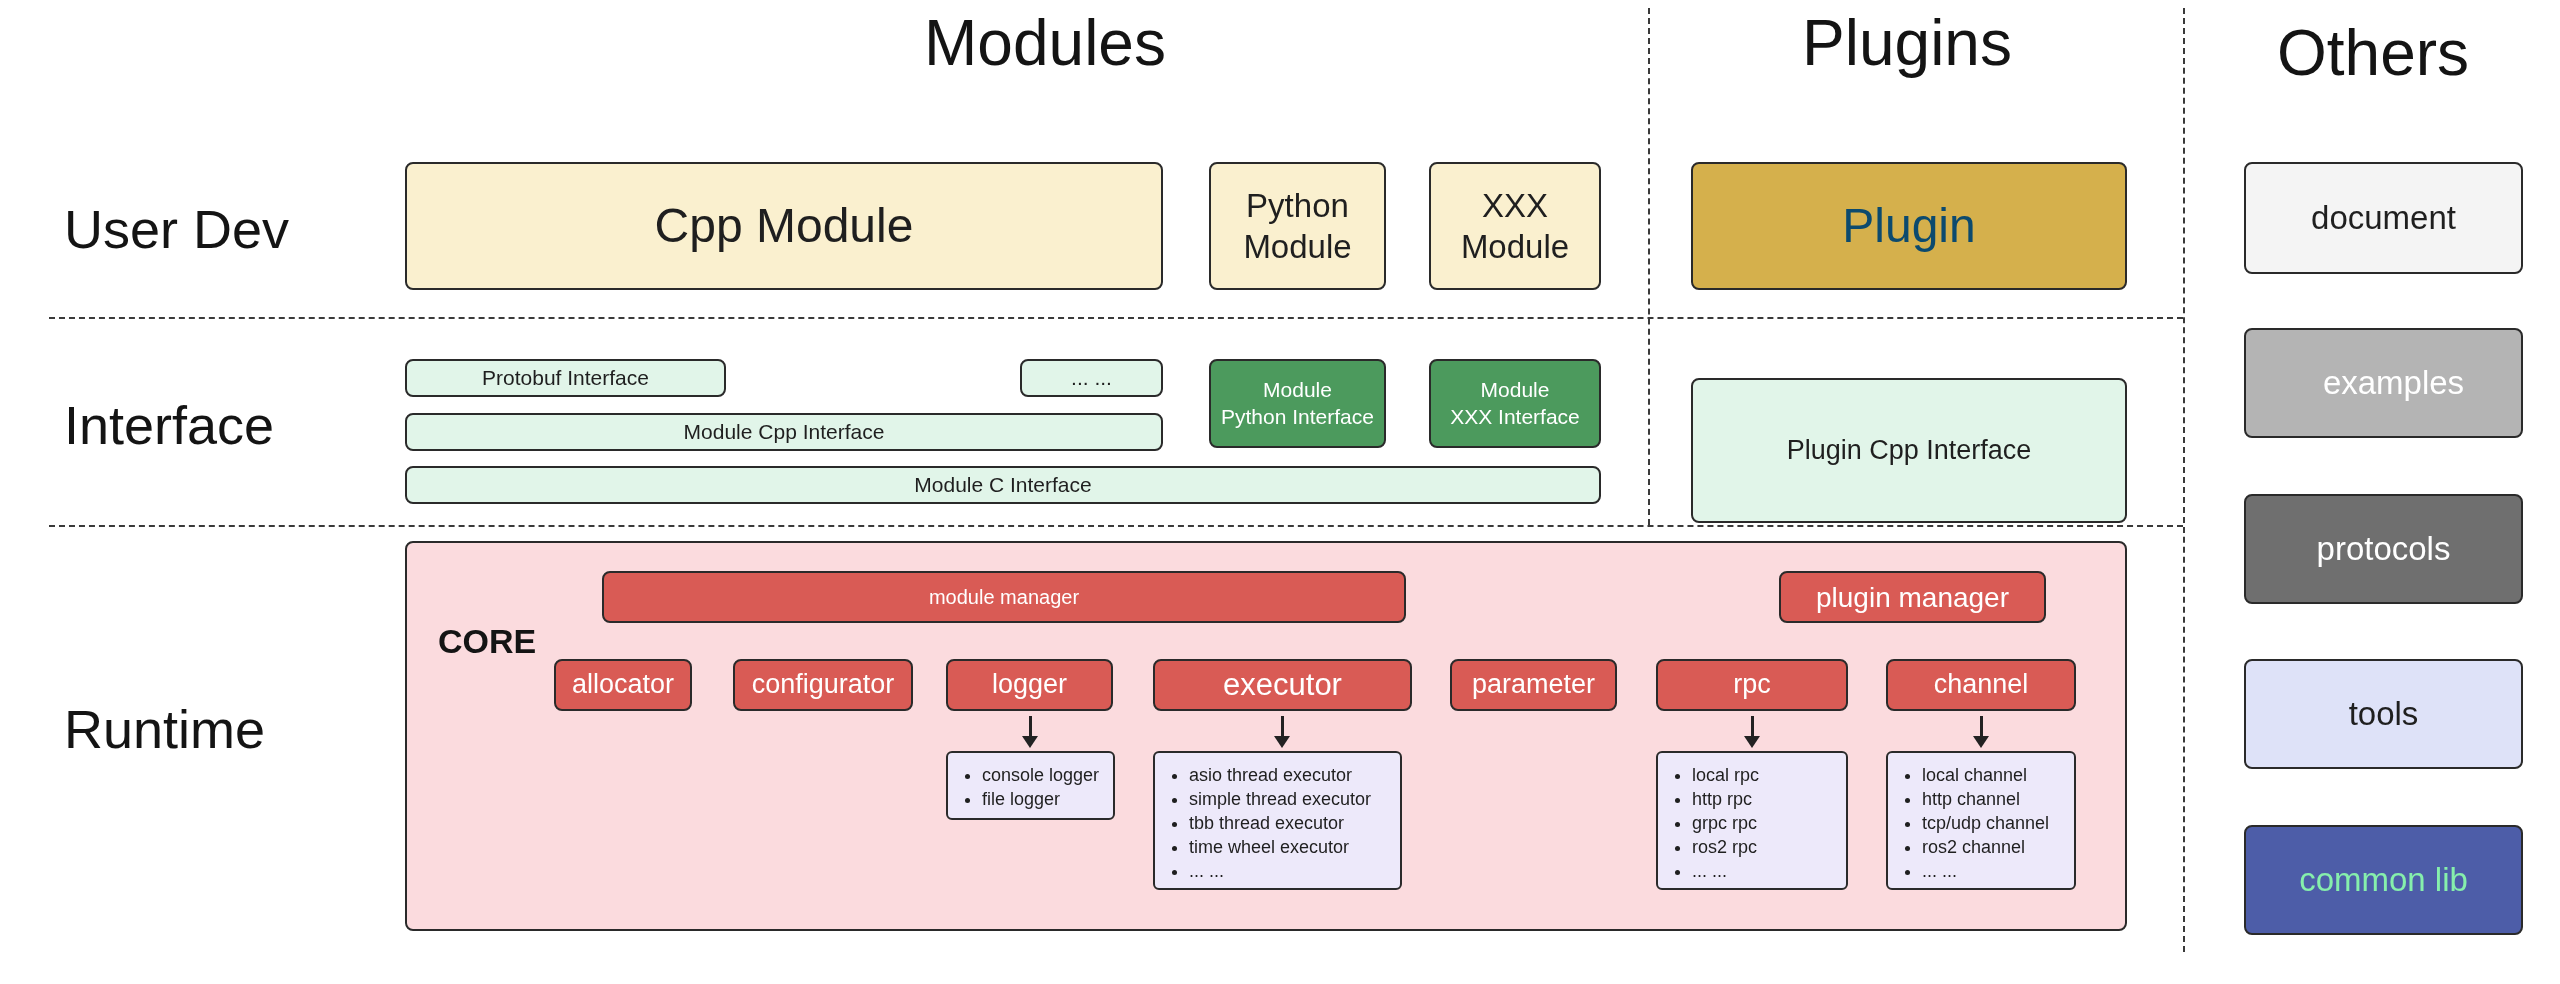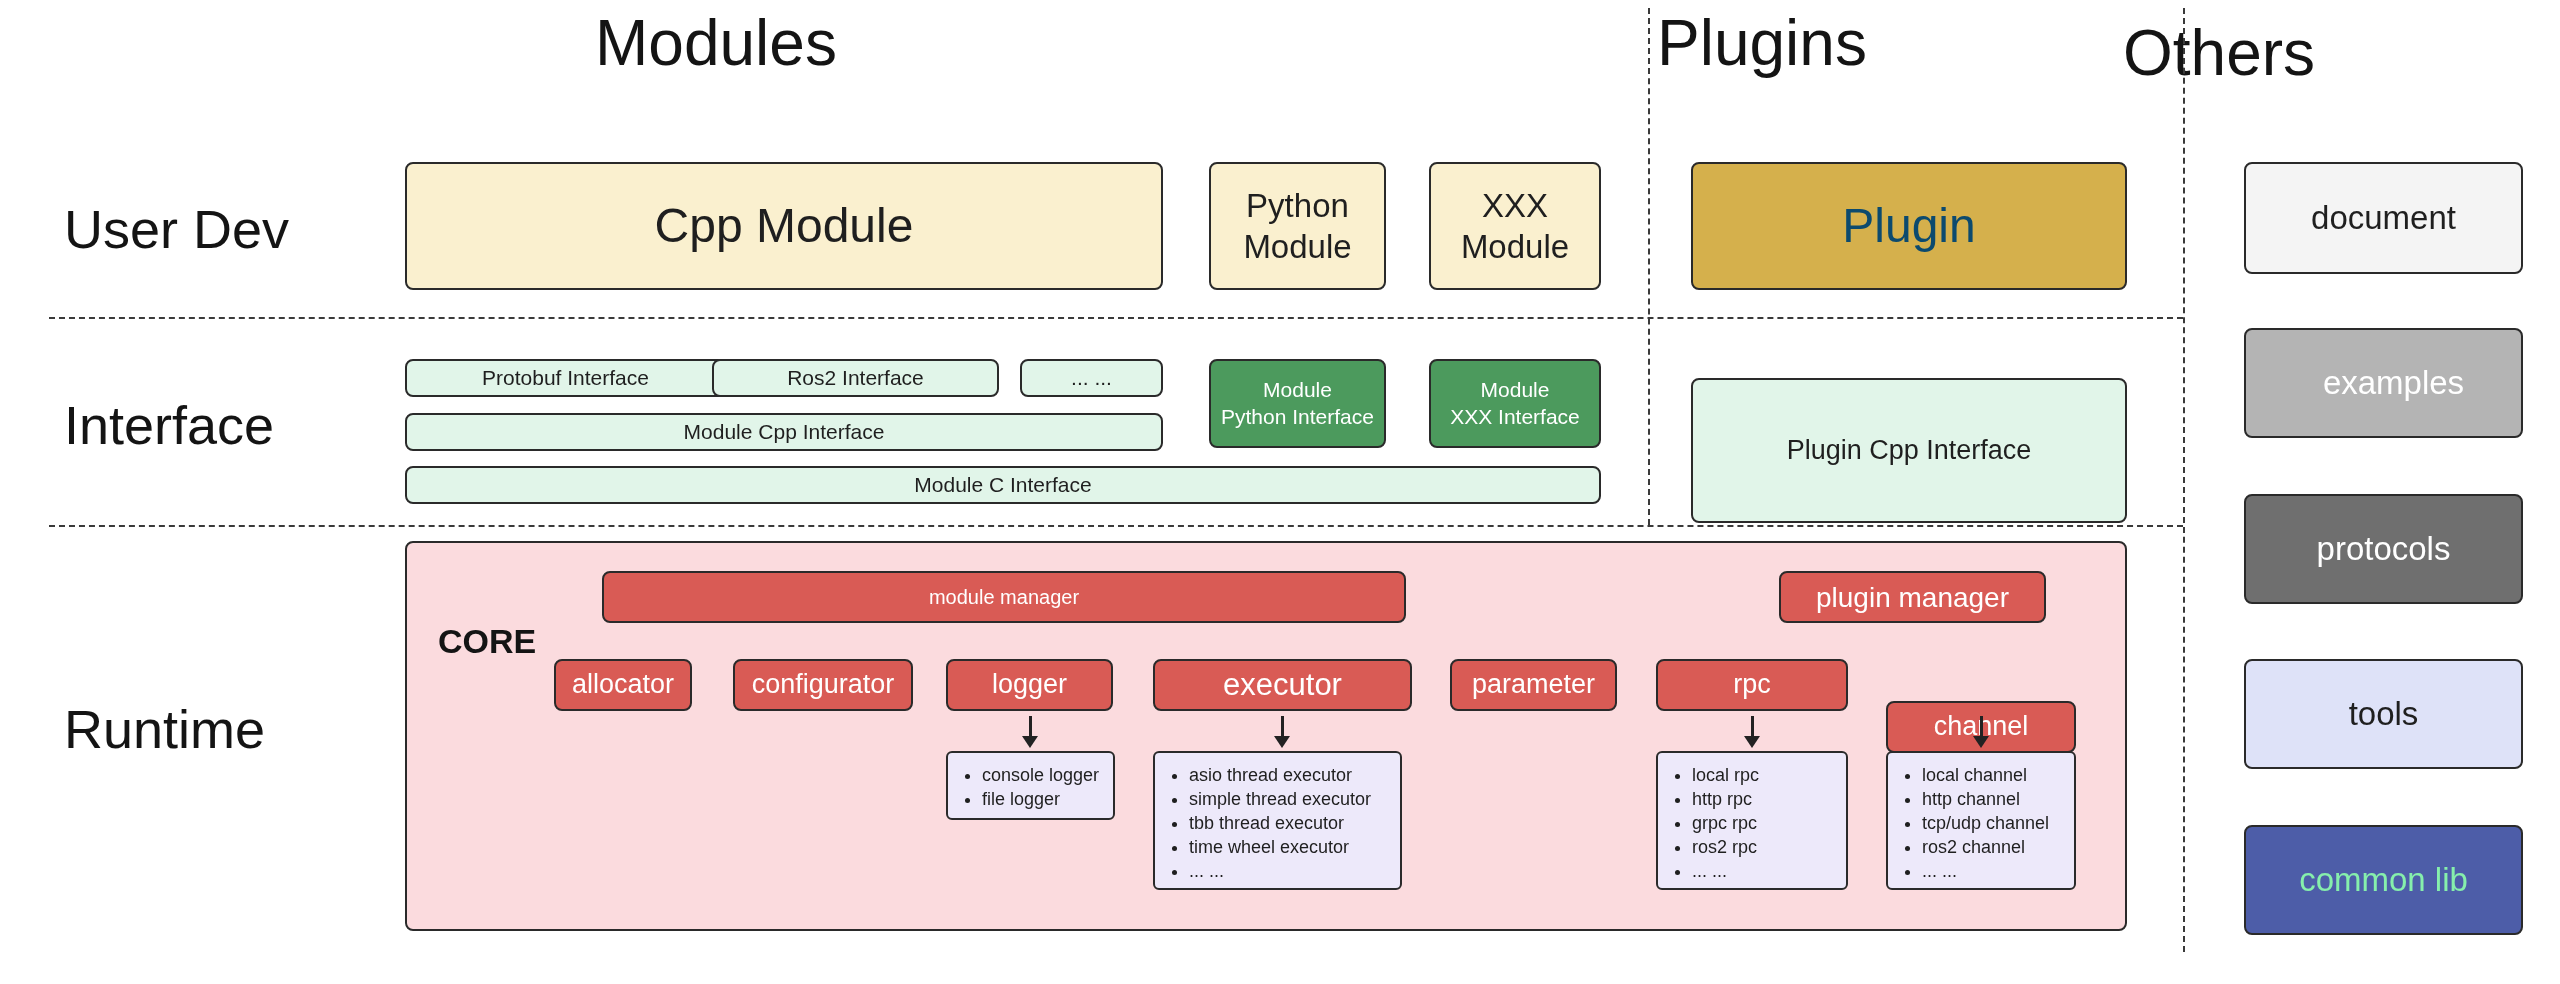--- a/index.html
+++ b/index.html
@@ -6,21 +6,21 @@
     --cream:#FAF0CF; --gold:#D5B04C; --green-light:#E1F5E9; --green-dark:#4C9A5D;
     --red:#D95B55; --pink:#FBDBDE; --list-bg:#EDE9FA; --gray-light:#F4F4F4;
     --gray-mid:#B4B4B4; --gray-dark:#6F6F6F; --lavender:#DEE2F8; --indigo:#4D5DA8;
     --ink:#1F1F1F; --border:#2A2A2A;
   }
   *{box-sizing:border-box;}
   html,body{margin:0;padding:0;background:#ffffff;}
   body{font-family:"Liberation Sans", sans-serif;color:var(--ink);}
   .canvas{position:relative;width:2560px;height:984px;background:#ffffff;overflow:hidden;}
 
-  .col-header{position:absolute;text-align:left;font-size:64px;color:#141414;}
+  .col-header{position:absolute;text-align:center;font-size:64px;color:#141414;}
   .row-label{position:absolute;font-size:54px;color:#141414;}
 
   .vline{position:absolute;width:0;border-left:2px dashed #3a3a3a;}
   .hline{position:absolute;height:0;border-top:2px dashed #3a3a3a;}
 
   .box{
     position:absolute;display:flex;align-items:center;justify-content:center;
     text-align:center;border:2px solid var(--border);border-radius:8px;
     background:#fff;color:var(--ink);white-space:pre-line;padding:0 8px;line-height:1.25;
   }
@@ -69,21 +69,20 @@
 
   <div class="box cream" style="left:405px;top:162px;width:758px;height:128px;font-size:48px;">Cpp Module</div>
   <div class="box cream" style="left:1209px;top:162px;width:177px;height:128px;font-size:33px;">Python
 Module</div>
   <div class="box cream" style="left:1429px;top:162px;width:172px;height:128px;font-size:33px;">XXX
 Module</div>
   <div class="box gold" style="left:1691px;top:162px;width:436px;height:128px;font-size:48px;">Plugin</div>
   <div class="box gray-light" style="left:2244px;top:162px;width:279px;height:112px;font-size:33px;">document</div>
 
   <div class="box green-light" style="left:405px;top:359px;width:321px;height:38px;font-size:21px;">Protobuf Interface</div>
-  <div class="box green-light" style="left:712px;top:359px;width:287px;height:38px;font-size:21px;">Ros2 Interface</div>
   <div class="box green-light" style="left:1020px;top:359px;width:143px;height:38px;font-size:21px;">... ...</div>
   <div class="box green-dark" style="left:1209px;top:359px;width:177px;height:89px;font-size:21px;">Module
 Python Interface</div>
   <div class="box green-dark" style="left:1429px;top:359px;width:172px;height:89px;font-size:21px;">Module
 XXX Interface</div>
   <div class="box green-light" style="left:405px;top:413px;width:758px;height:38px;font-size:21px;">Module Cpp Interface</div>
   <div class="box green-light" style="left:405px;top:466px;width:1196px;height:38px;font-size:21px;">Module C Interface</div>
   <div class="box green-light" style="left:1691px;top:378px;width:436px;height:145px;font-size:27px;">Plugin Cpp Interface</div>
   <div class="box gray-mid" style="left:2244px;top:328px;width:279px;height:110px;font-size:33px;">examples</div>
 
@@ -92,21 +91,21 @@
 
   <div class="box red" style="left:602px;top:571px;width:804px;height:52px;font-size:20px;">module manager</div>
   <div class="box red" style="left:1779px;top:571px;width:267px;height:52px;font-size:28px;">plugin manager</div>
 
   <div class="box red" style="left:554px;top:659px;width:138px;height:52px;font-size:27px;">allocator</div>
   <div class="box red" style="left:733px;top:659px;width:180px;height:52px;font-size:27px;">configurator</div>
   <div class="box red" style="left:946px;top:659px;width:167px;height:52px;font-size:27px;">logger</div>
   <div class="box red" style="left:1153px;top:659px;width:259px;height:52px;font-size:31px;">executor</div>
   <div class="box red" style="left:1450px;top:659px;width:167px;height:52px;font-size:27px;">parameter</div>
   <div class="box red" style="left:1656px;top:659px;width:192px;height:52px;font-size:27px;">rpc</div>
-  <div class="box red" style="left:1886px;top:659px;width:190px;height:52px;font-size:27px;margin-top:42px;">channel</div>
+  <div class="box red" style="left:1886px;top:659px;width:190px;height:52px;font-size:27px;">channel</div>
 
   <div class="arrow" style="left:1022px;top:716px;">
       <div class="arrow-line"></div>
       <div class="arrow-head"></div>
     </div>
   <div class="arrow" style="left:1274px;top:716px;">
       <div class="arrow-line"></div>
       <div class="arrow-head"></div>
     </div>
   <div class="arrow" style="left:1744px;top:716px;">

